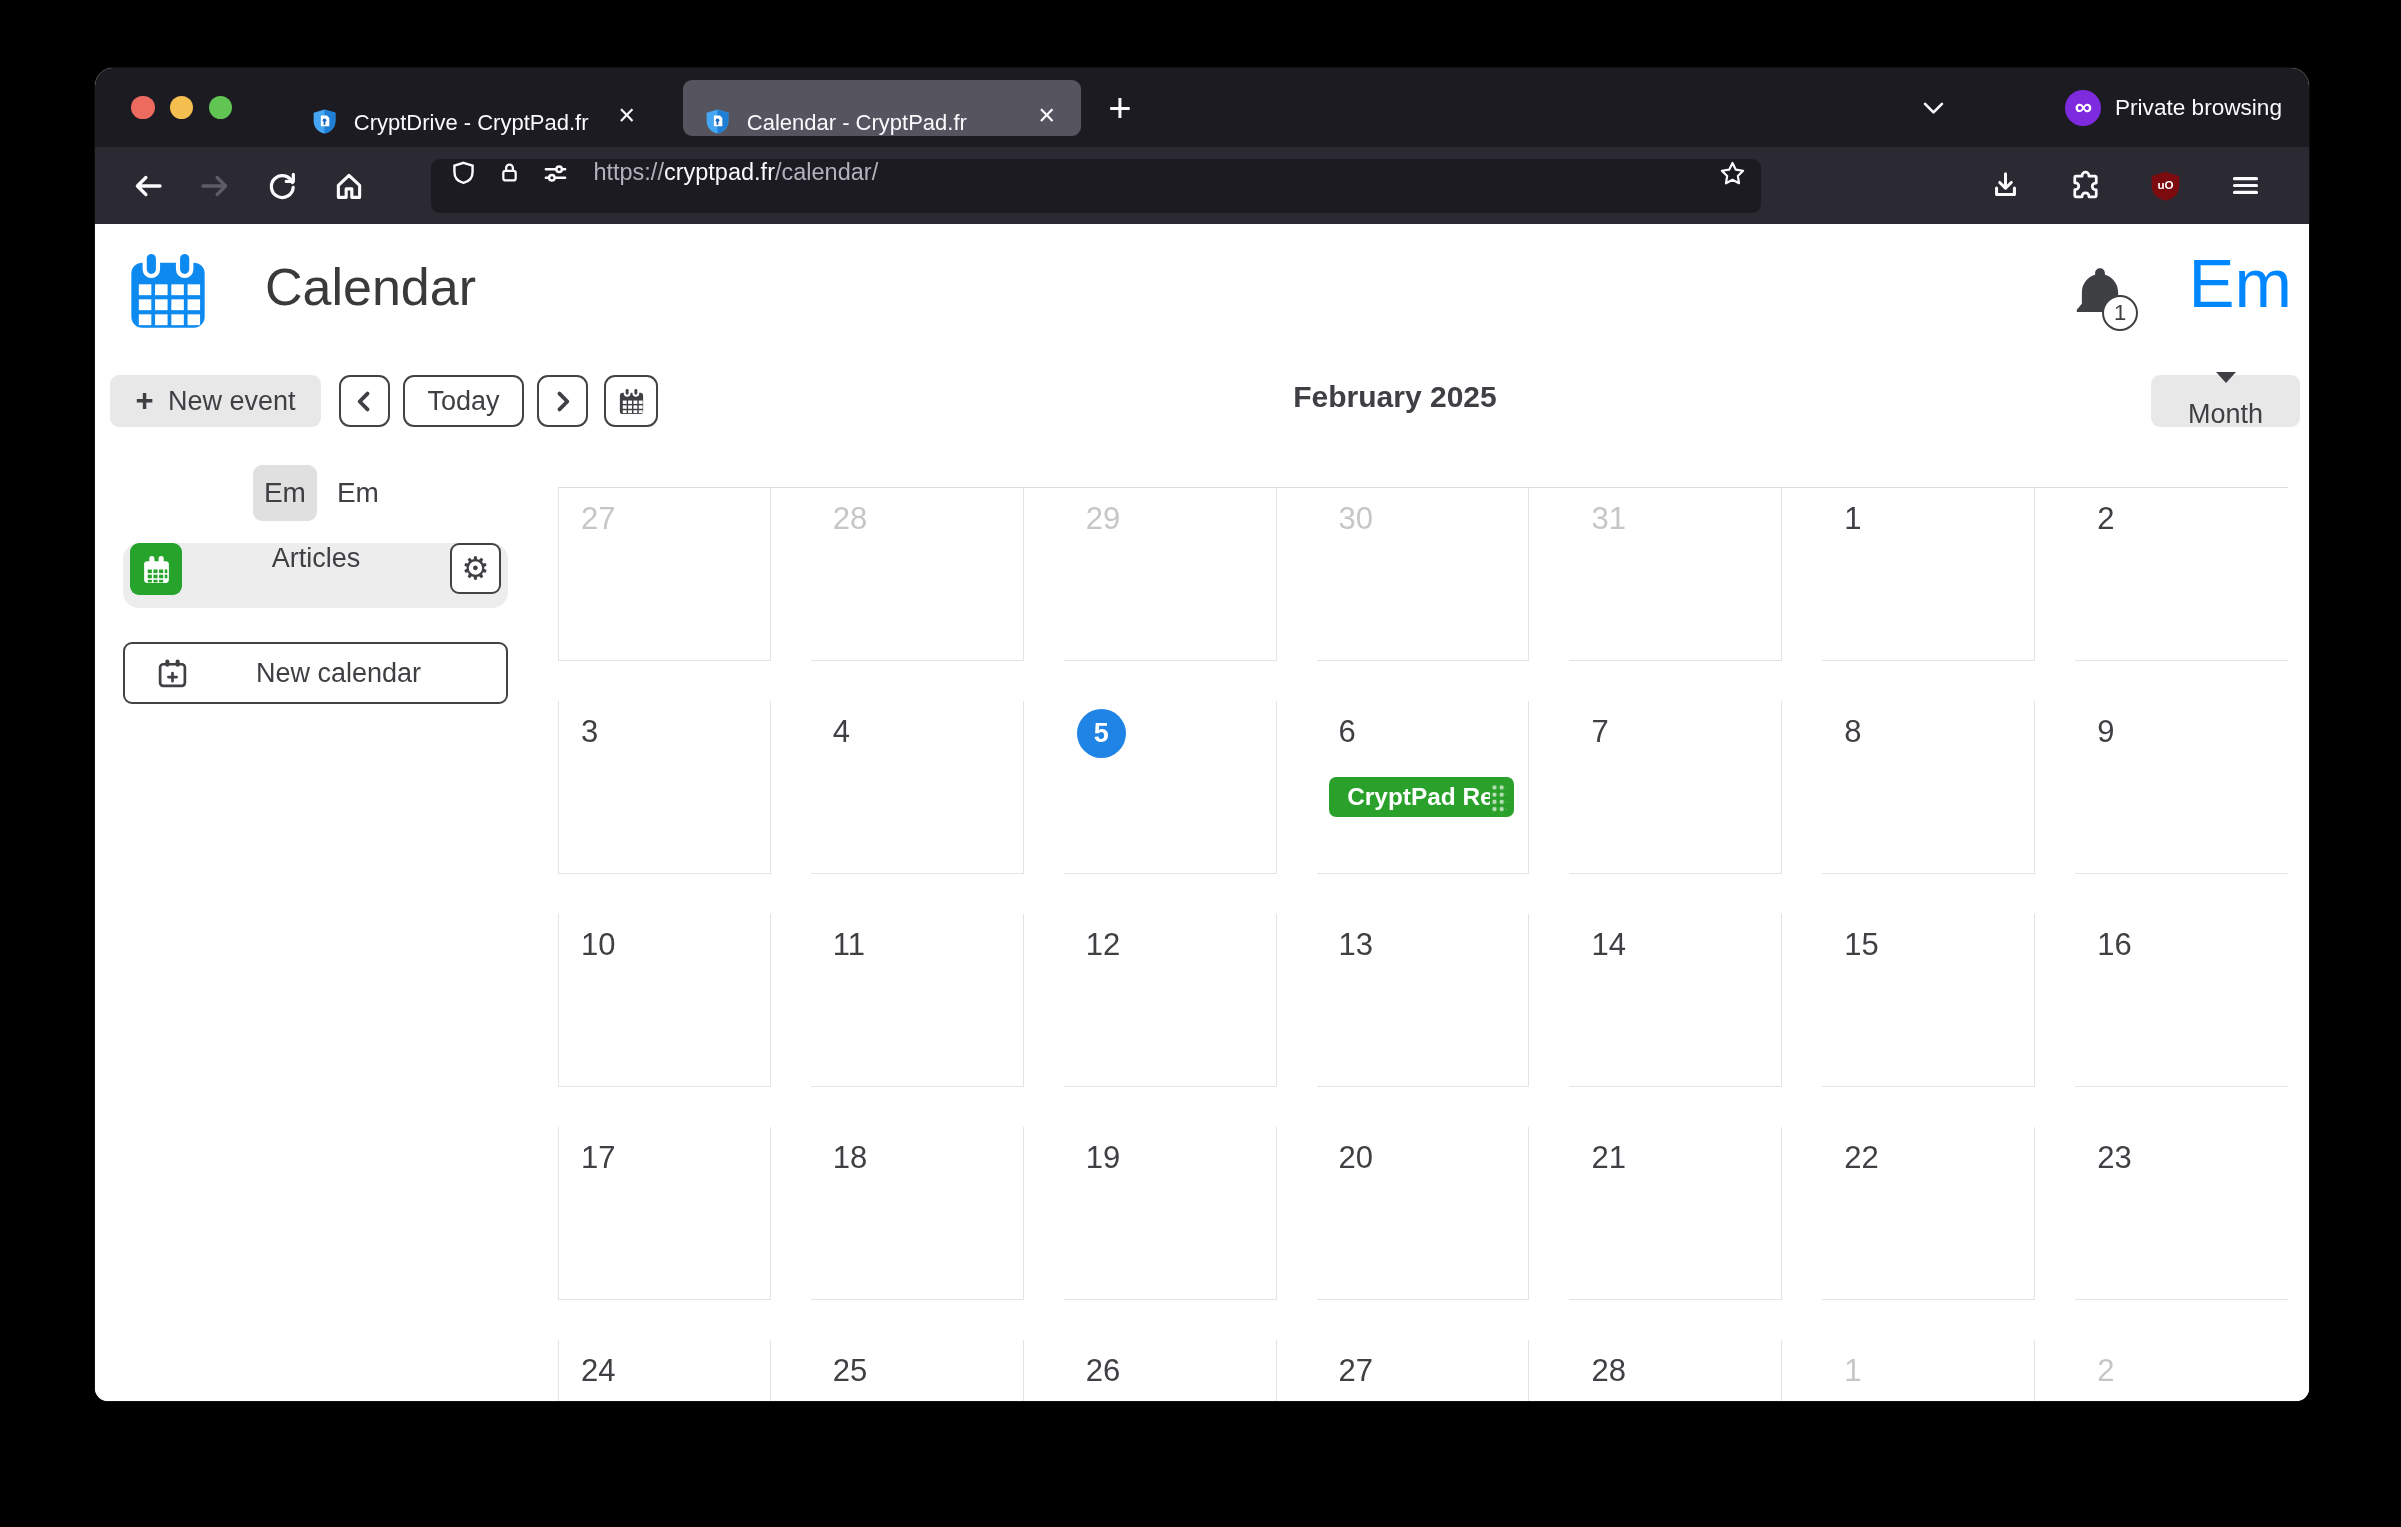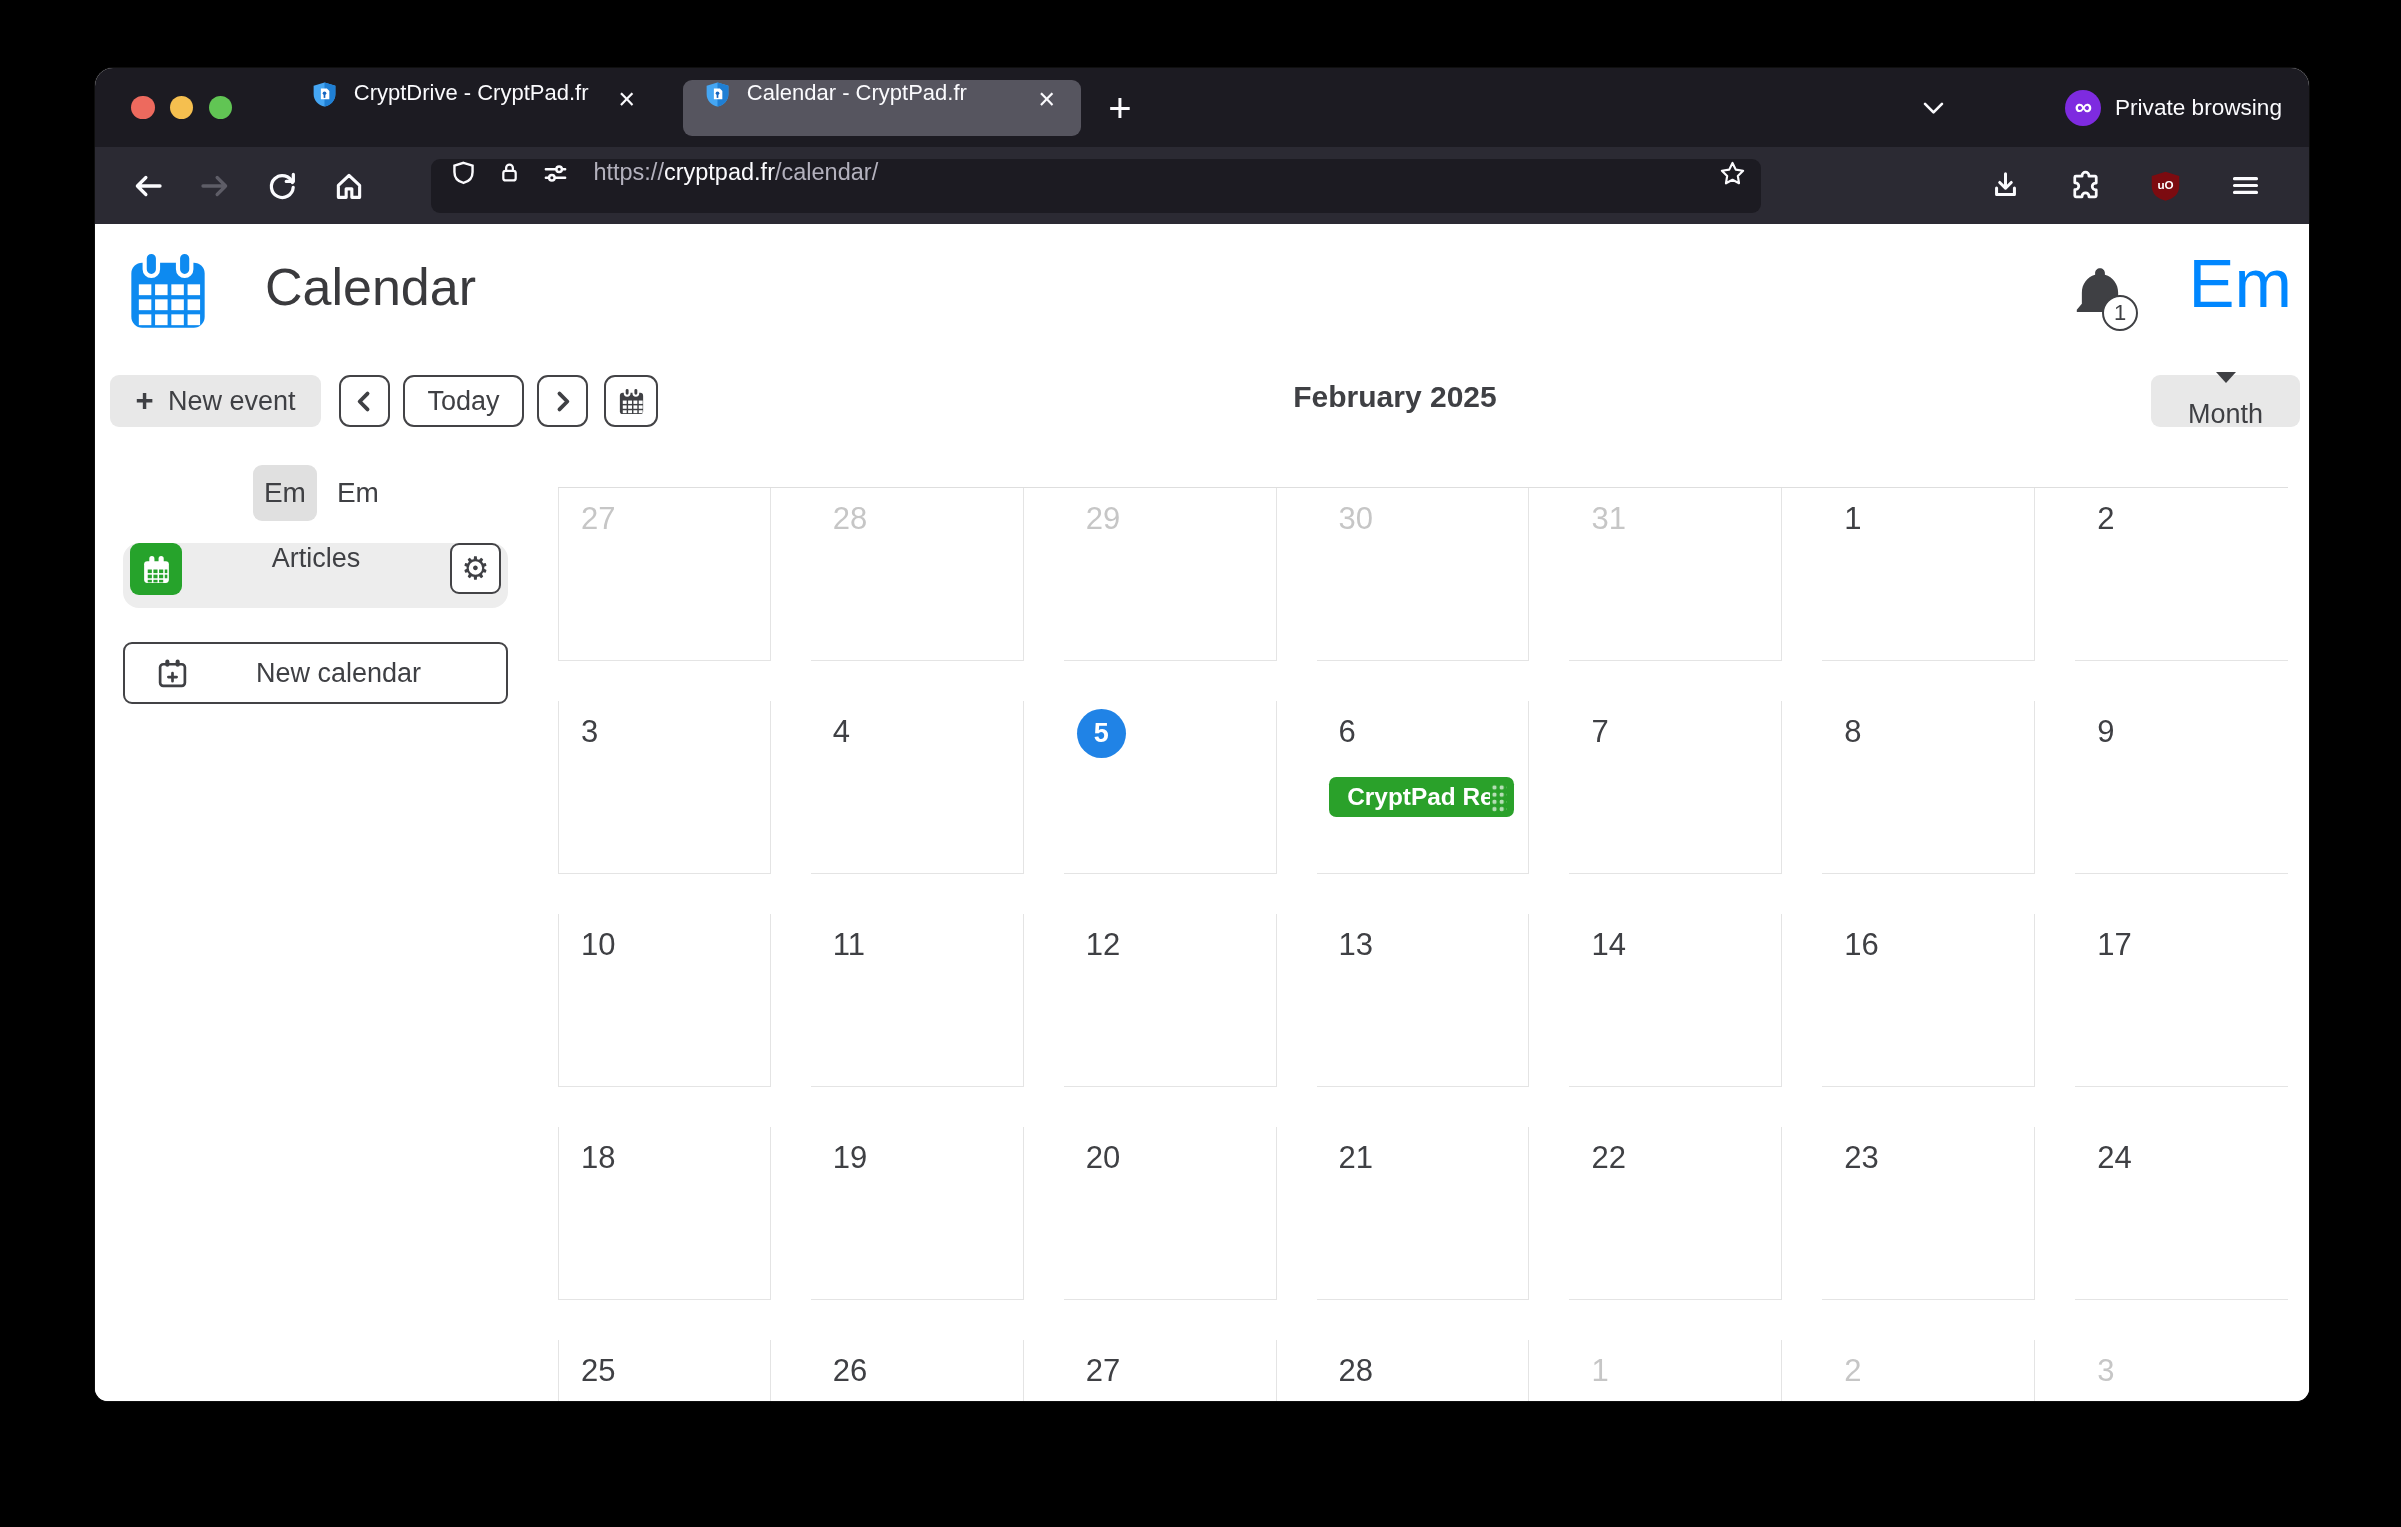--- a/index.html
+++ b/index.html
@@ -8,21 +8,21 @@
 
   .window { position:absolute; left:95px; top:68px; width:2214px; height:1333px;
             border-radius:18px 18px 12.7px 12.7px; overflow:hidden; background:#fff;
             box-shadow:0 0 0 0.9px rgba(255,255,255,.06); }
 
   
   .tabbar { height:79px; background:#1c1b22; display:flex; align-items:center; padding:0 27px 0 36px; }
   .lights { display:flex; gap:15.4px; margin-right:58px; }
   .light { width:23.5px; height:23.5px; border-radius:50%; }
   .light.red{background:#ed6a5e;} .light.yellow{background:#f5bf4f;} .light.green{background:#61c554;}
-  .tab { height:56px; border-radius:9px; display:flex; align-items:flex-start; padding:0 14.5px 0 20px;
+  .tab { height:56px; border-radius:9px; display:flex; align-items:flex-end; padding:0 14.5px 0 20px;
          width:371px; color:#fbfbfe; flex:none; }
   .tab.active { background:#56555f; width:398px; margin-left:22px; }
   .tab .favicon { width:29px; height:29px; margin-right:14.5px; flex:none; }
   .tab .tab-title { flex:1; font-size:22px; white-space:nowrap; overflow:hidden; }
   .tab .tab-close { font-size:29px; line-height:1; width:40px; height:40px; display:flex;
                     align-items:center; justify-content:center; border-radius:5.4px; color:#fbfbfe; }
   .new-tab { background:none; border:none; color:#fbfbfe; font-size:40px; font-weight:300;
              margin-left:27px; line-height:1; cursor:default; }
   .tab-strip-right { margin-left:auto; display:flex; align-items:center; }
   .chev-btn { width:45px; height:45px; display:flex; align-items:center; justify-content:center; }
@@ -376,20 +376,21 @@
             <span class="handle"></span>
           </div></div>
         <div class="day-cell"><span class="day-num">7</span></div>
         <div class="day-cell"><span class="day-num">8</span></div>
         <div class="day-cell"><span class="day-num">9</span></div>
         <div class="day-cell"><span class="day-num">10</span></div>
         <div class="day-cell"><span class="day-num">11</span></div>
         <div class="day-cell"><span class="day-num">12</span></div>
         <div class="day-cell"><span class="day-num">13</span></div>
         <div class="day-cell"><span class="day-num">14</span></div>
+        <div class="day-cell"><span class="day-num">15</span></div>
         <div class="day-cell"><span class="day-num">16</span></div>
         <div class="day-cell"><span class="day-num">17</span></div>
         <div class="day-cell"><span class="day-num">18</span></div>
         <div class="day-cell"><span class="day-num">19</span></div>
         <div class="day-cell"><span class="day-num">20</span></div>
         <div class="day-cell"><span class="day-num">21</span></div>
         <div class="day-cell"><span class="day-num">22</span></div>
         <div class="day-cell"><span class="day-num">23</span></div>
         <div class="day-cell"><span class="day-num">24</span></div>
         <div class="day-cell"><span class="day-num">25</span></div>

